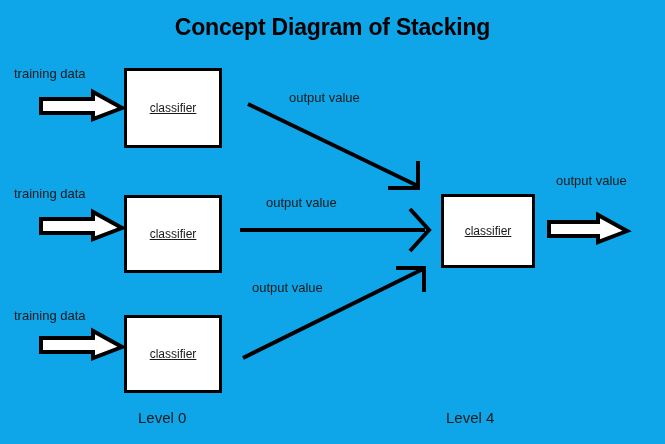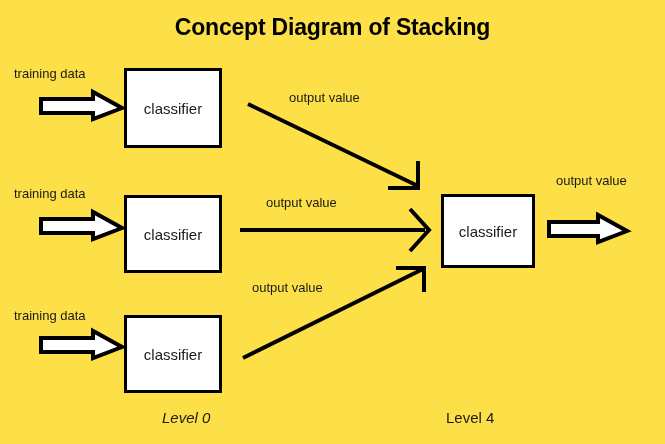--- a/index.html
+++ b/index.html
@@ -4,21 +4,21 @@
 <style>
   html, body {
     margin: 0;
     padding: 0;
     background: #ffffff;
   }
   #canvas {
     position: relative;
     width: 665px;
     height: 444px;
-    background: #fde047;
+    background: #0ea5e9;
     overflow: hidden;
     font-family: "Liberation Sans", sans-serif;
   }
   .title {
     position: absolute;
     left: 0;
     top: 14px;
     width: 665px;
     text-align: center;
     font-size: 23px;
@@ -39,22 +39,23 @@
     background: #ffffff;
     box-sizing: border-box;
   }
   .cls-box .cls-text {
     position: absolute;
     left: 0;
     top: 50%;
     width: 100%;
     transform: translateY(-50%);
     text-align: center;
-    font-size: 15px;
+    font-size: 12px;
     color: #1a1a1a;
+    text-decoration: underline;
   }
   .svg-layer {
     position: absolute;
     left: 0;
     top: 0;
     width: 665px;
     height: 444px;
     pointer-events: none;
   }
   .level-label {
@@ -94,21 +95,21 @@
   </div>
 
   <div class="label" style="left:252px; top:281px;">output value</div>
 
   <div class="cls-box" style="left:441px; top:194px; width:94px; height:74px;">
     <div class="cls-text">classifier</div>
   </div>
 
   <div class="label" style="left:556px; top:174px;">output value</div>
 
-  <div class="level-label" style="left:162px; top:409px;font-style:italic;">Level 0</div>
+  <div class="level-label" style="left:138px; top:409px;">Level 0</div>
   <div class="level-label" style="left:446px; top:409px;">Level 4</div>
 
   <svg class="svg-layer" viewBox="0 0 665 444" xmlns="http://www.w3.org/2000/svg">
 
     <g>
       <path d="M 41,99 L 93,99 L 93,92 L 122,108 L 93,119 L 93,113 L 41,113 Z" fill="#ffffff" stroke="#000000" stroke-width="4" stroke-linejoin="miter"></path>
     </g>
 
     <g>
       <path d="M 41,219 L 93,219 L 93,212 L 122,228 L 93,239 L 93,233 L 41,233 Z" fill="#ffffff" stroke="#000000" stroke-width="4" stroke-linejoin="miter"></path>

